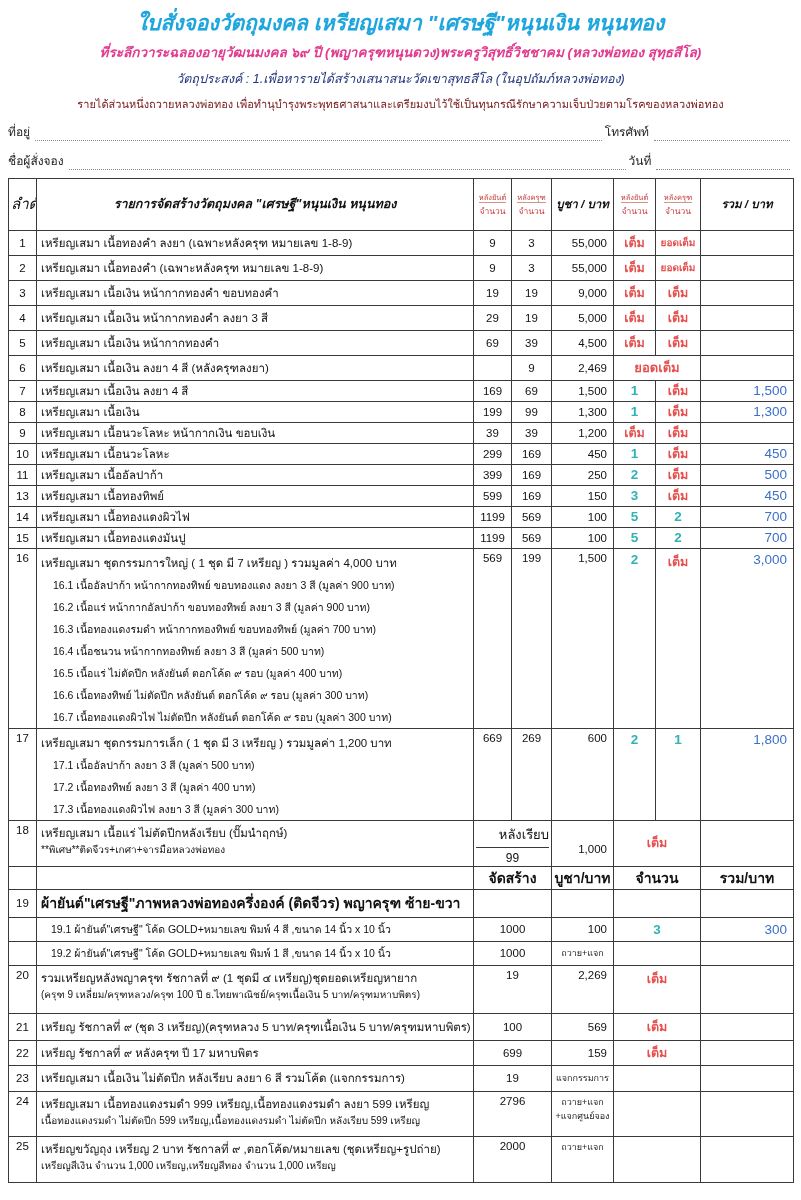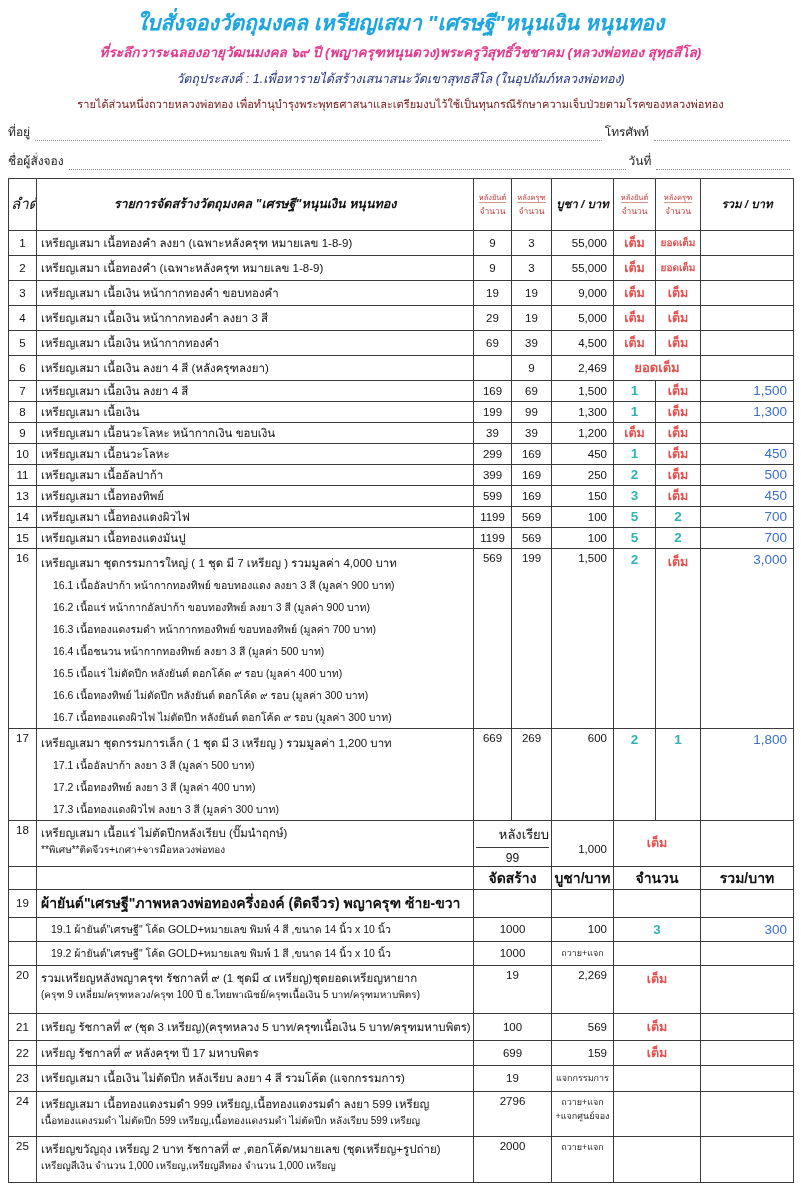--- a/index.html
+++ b/index.html
@@ -359,21 +359,21 @@
         <tr style="height: 25px;">
           <td class="c-no">22</td>
           <td class="c-desc">เหรียญ รัชกาลที่ ๙ หลังครุฑ ปี 17 มหาบพิตร</td>
           <td colspan="2" class="qty">699</td>
           <td class="price">159</td>
           <td colspan="2" class="full">เต็ม</td>
           <td class="tot"></td>
         </tr>
         <tr style="height: 26px;">
           <td class="c-no">23</td>
-          <td class="c-desc">เหรียญเสมา เนื้อเงิน ไม่ตัดปีก หลังเรียบ ลงยา 4 สี รวมโค้ด (แจกกรรมการ)</td>
+          <td class="c-desc">เหรียญเสมา เนื้อเงิน ไม่ตัดปีก หลังเรียบ ลงยา 6 สี รวมโค้ด (แจกกรรมการ)</td>
           <td colspan="2" class="qty">19</td>
           <td class="price-sm">แจกกรรมการ</td>
           <td colspan="2" class="qty"></td>
           <td class="tot"></td>
         </tr>
         <tr style="height: 45px;">
           <td class="c-no vtop">24</td>
           <td class="c-desc vtop">
             <div>เหรียญเสมา เนื้อทองแดงรมดำ 999 เหรียญ,เนื้อทองแดงรมดำ ลงยา 599 เหรียญ</div>
             <div class="line2">เนื้อทองแดงรมดำ ไม่ตัดปีก 599 เหรียญ,เนื้อทองแดงรมดำ ไม่ตัดปีก หลังเรียบ 599 เหรียญ</div>

